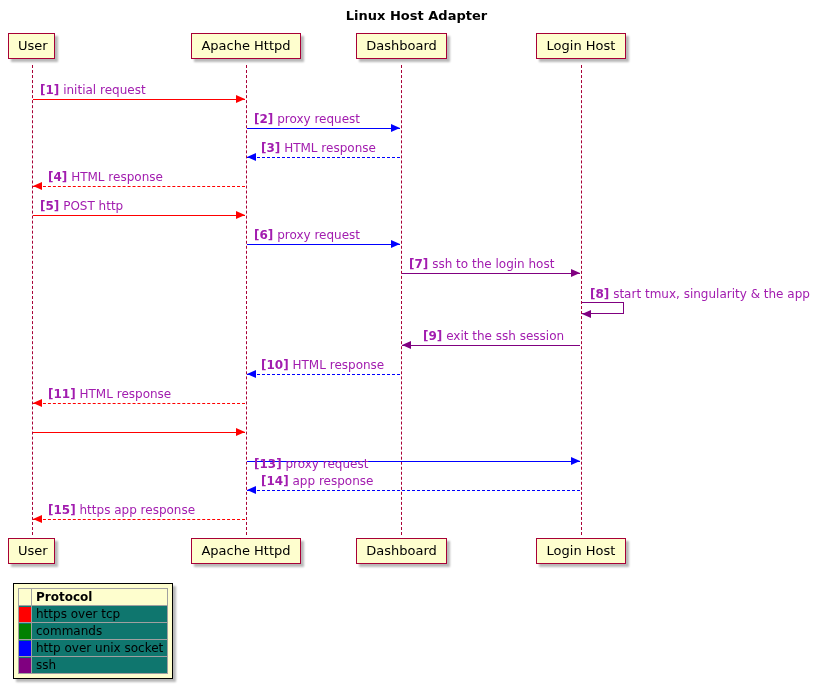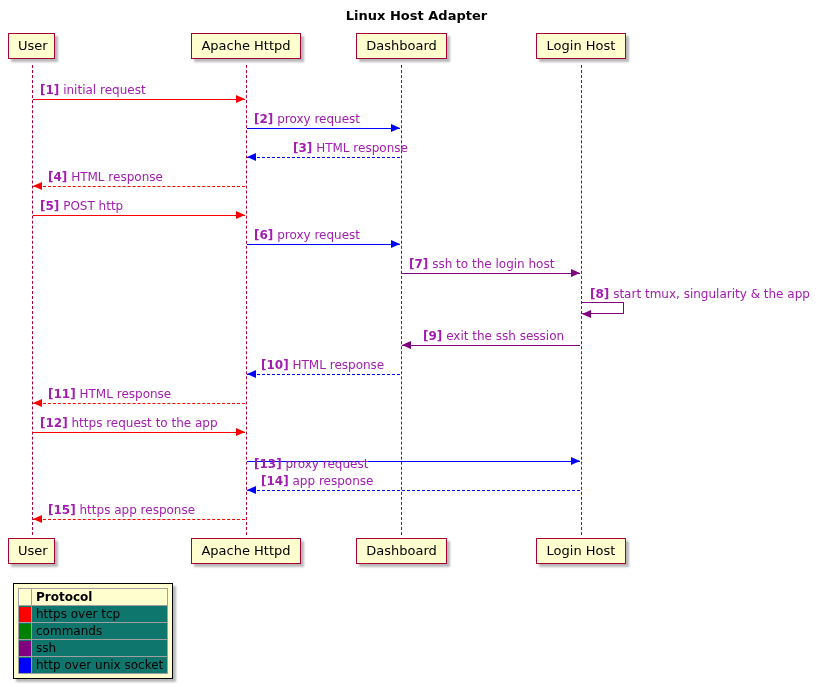--- a/index.html
+++ b/index.html
@@ -168,21 +168,21 @@
 
   <div class="msg-line solid-blue" style="left:247px; top:128px; width:153px;"></div>
   <div class="arrowhead ah-right-blue" style="left:391px; top:124px;"></div>
   <div class="msg-label" style="left:254px; top:112px;">
     <b>[2]</b>
     <span>proxy request</span>
   </div>
 
   <div class="msg-line dash-blue" style="left:247px; top:157px; width:153px;"></div>
   <div class="arrowhead ah-left-blue" style="left:247px; top:153px;"></div>
-  <div class="msg-label" style="left:261px; top:141px;margin-left:32px;">
+  <div class="msg-label" style="left:261px; top:141px;">
     <b>[3]</b>
     <span>HTML response</span>
   </div>
 
   <div class="msg-line dash-red" style="left:33px; top:186px; width:212px;"></div>
   <div class="arrowhead ah-left-red" style="left:33px; top:182px;"></div>
   <div class="msg-label" style="left:48px; top:170px;">
     <b>[4]</b>
     <span>HTML response</span>
   </div>
@@ -231,24 +231,20 @@
 
   <div class="msg-line dash-red" style="left:33px; top:403px; width:212px;"></div>
   <div class="arrowhead ah-left-red" style="left:33px; top:399px;"></div>
   <div class="msg-label" style="left:48px; top:387px;">
     <b>[11]</b>
     <span>HTML response</span>
   </div>
 
   <div class="msg-line solid-red" style="left:33px; top:432px; width:212px;"></div>
   <div class="arrowhead ah-right-red" style="left:236px; top:428px;"></div>
-  <div class="msg-label" style="left:40px; top:416px;">
-    <b>[12]</b>
-    <span>https request to the app</span>
-  </div>
 
   <div class="msg-line solid-blue" style="left:247px; top:461px; width:333px;"></div>
   <div class="arrowhead ah-right-blue" style="left:571px; top:457px;"></div>
   <div class="msg-label" style="left:254px; top:445px;margin-top:12px;">
     <b>[13]</b>
     <span>proxy request</span>
   </div>
 
   <div class="msg-line dash-blue" style="left:247px; top:490px; width:333px;"></div>
   <div class="arrowhead ah-left-blue" style="left:247px; top:486px;"></div>
@@ -278,27 +274,27 @@
         <td>https over tcp</td>
       </tr>
       <tr>
         <td class="swatch-cell">
               <div class="swatch" style="background:#008000;"></div>
             </td>
         <td>commands</td>
       </tr>
       <tr>
         <td class="swatch-cell">
+              <div class="swatch" style="background:#0000FF;"></div>
+            </td>
+        <td>http over unix socket</td>
+      </tr>
+      <tr>
+        <td class="swatch-cell">
               <div class="swatch" style="background:#800080;"></div>
             </td>
         <td>ssh</td>
       </tr>
-      <tr>
-        <td class="swatch-cell">
-              <div class="swatch" style="background:#0000FF;"></div>
-            </td>
-        <td>http over unix socket</td>
-      </tr>
     </tbody>
       </table>
   </div>
 
 </div>
 
 </body></html>

